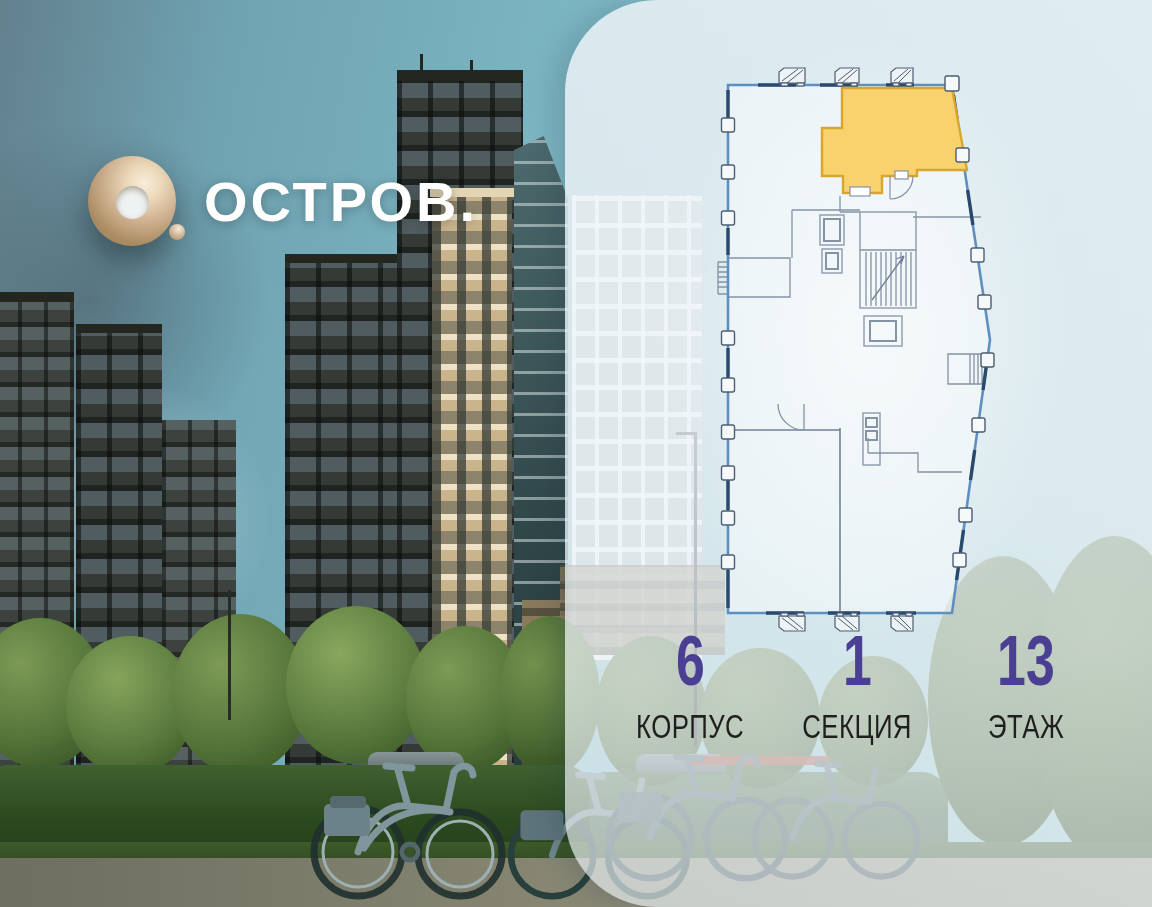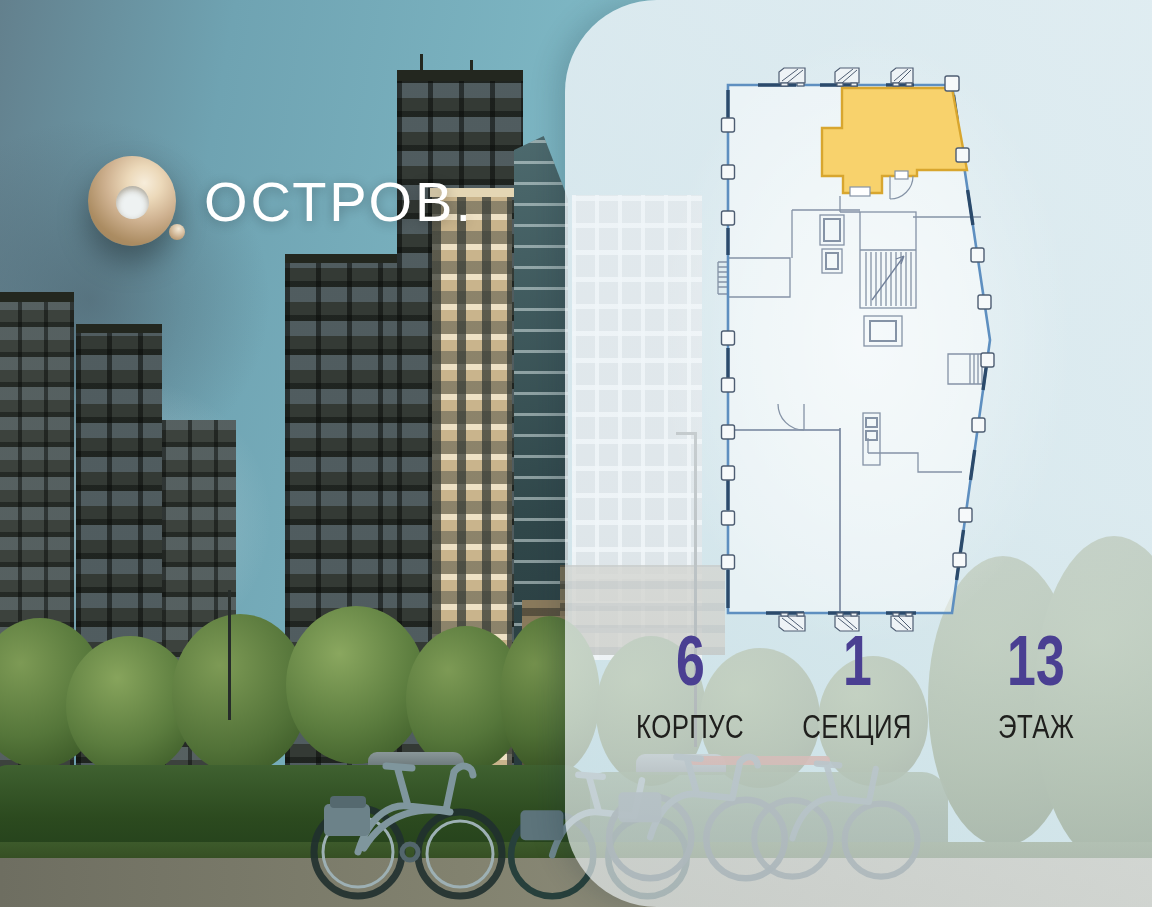--- a/index.html
+++ b/index.html
@@ -61,21 +61,21 @@
 
   
   .logo{position:absolute;left:88px;top:156px;display:flex;align-items:flex-start;cursor:pointer;}
   .ring{width:88px;height:90px;border-radius:50%;position:relative;
     background:radial-gradient(circle at 64% 30%,#f7eddb 0%,#ecd9ba 20%,#cfb291 45%,#ab8c62 72%,#97805c 100%);
     box-shadow:0 16px 30px rgba(0,0,0,.35);}
   .ring-hole{position:absolute;left:28px;top:30px;width:33px;height:33px;border-radius:50%;
     background:#eef2f2;box-shadow:inset 0 3px 6px rgba(90,70,40,.45);}
   .ring-dot{position:absolute;left:169px;top:224px;width:16px;height:16px;border-radius:50%;
     background:radial-gradient(circle at 60% 30%,#f5ebd8,#c8ab88 60%,#a2855c);}
-  .logo-text{margin-left:28px;margin-top:13px;font-weight:400;font-size:56px;letter-spacing:3px;
+  .logo-text{margin-left:28px;margin-top:13px;font-weight:700;font-size:56px;letter-spacing:3px;
     color:#ffffff;text-shadow:0 2px 12px rgba(0,0,0,.28);}
 </style>
 </head>
 <body>
 
 <div class="stage">
 
   <div class="photo">
     <div class="sky abs" style="inset:0"></div>
     <div class="abs cloud1"></div>
@@ -253,21 +253,21 @@
     </svg>
 
     <div class="stat" style="left:45px">
       <div class="stat-value">6</div><br>
       <div class="stat-label">КОРПУС</div>
     </div>
     <div class="stat" style="left:212px">
       <div class="stat-value">1</div><br>
       <div class="stat-label">СЕКЦИЯ</div>
     </div>
-    <div class="stat" style="left:391px">
+    <div class="stat" style="left:381px">
       <div class="stat-value">13</div><br>
       <div class="stat-label">ЭТАЖ</div>
     </div>
   </div>
 
   <div class="logo">
     <div class="ring">
       <div class="ring-hole"></div>
     </div>
     <div class="logo-text">ОСТРОВ.</div>

